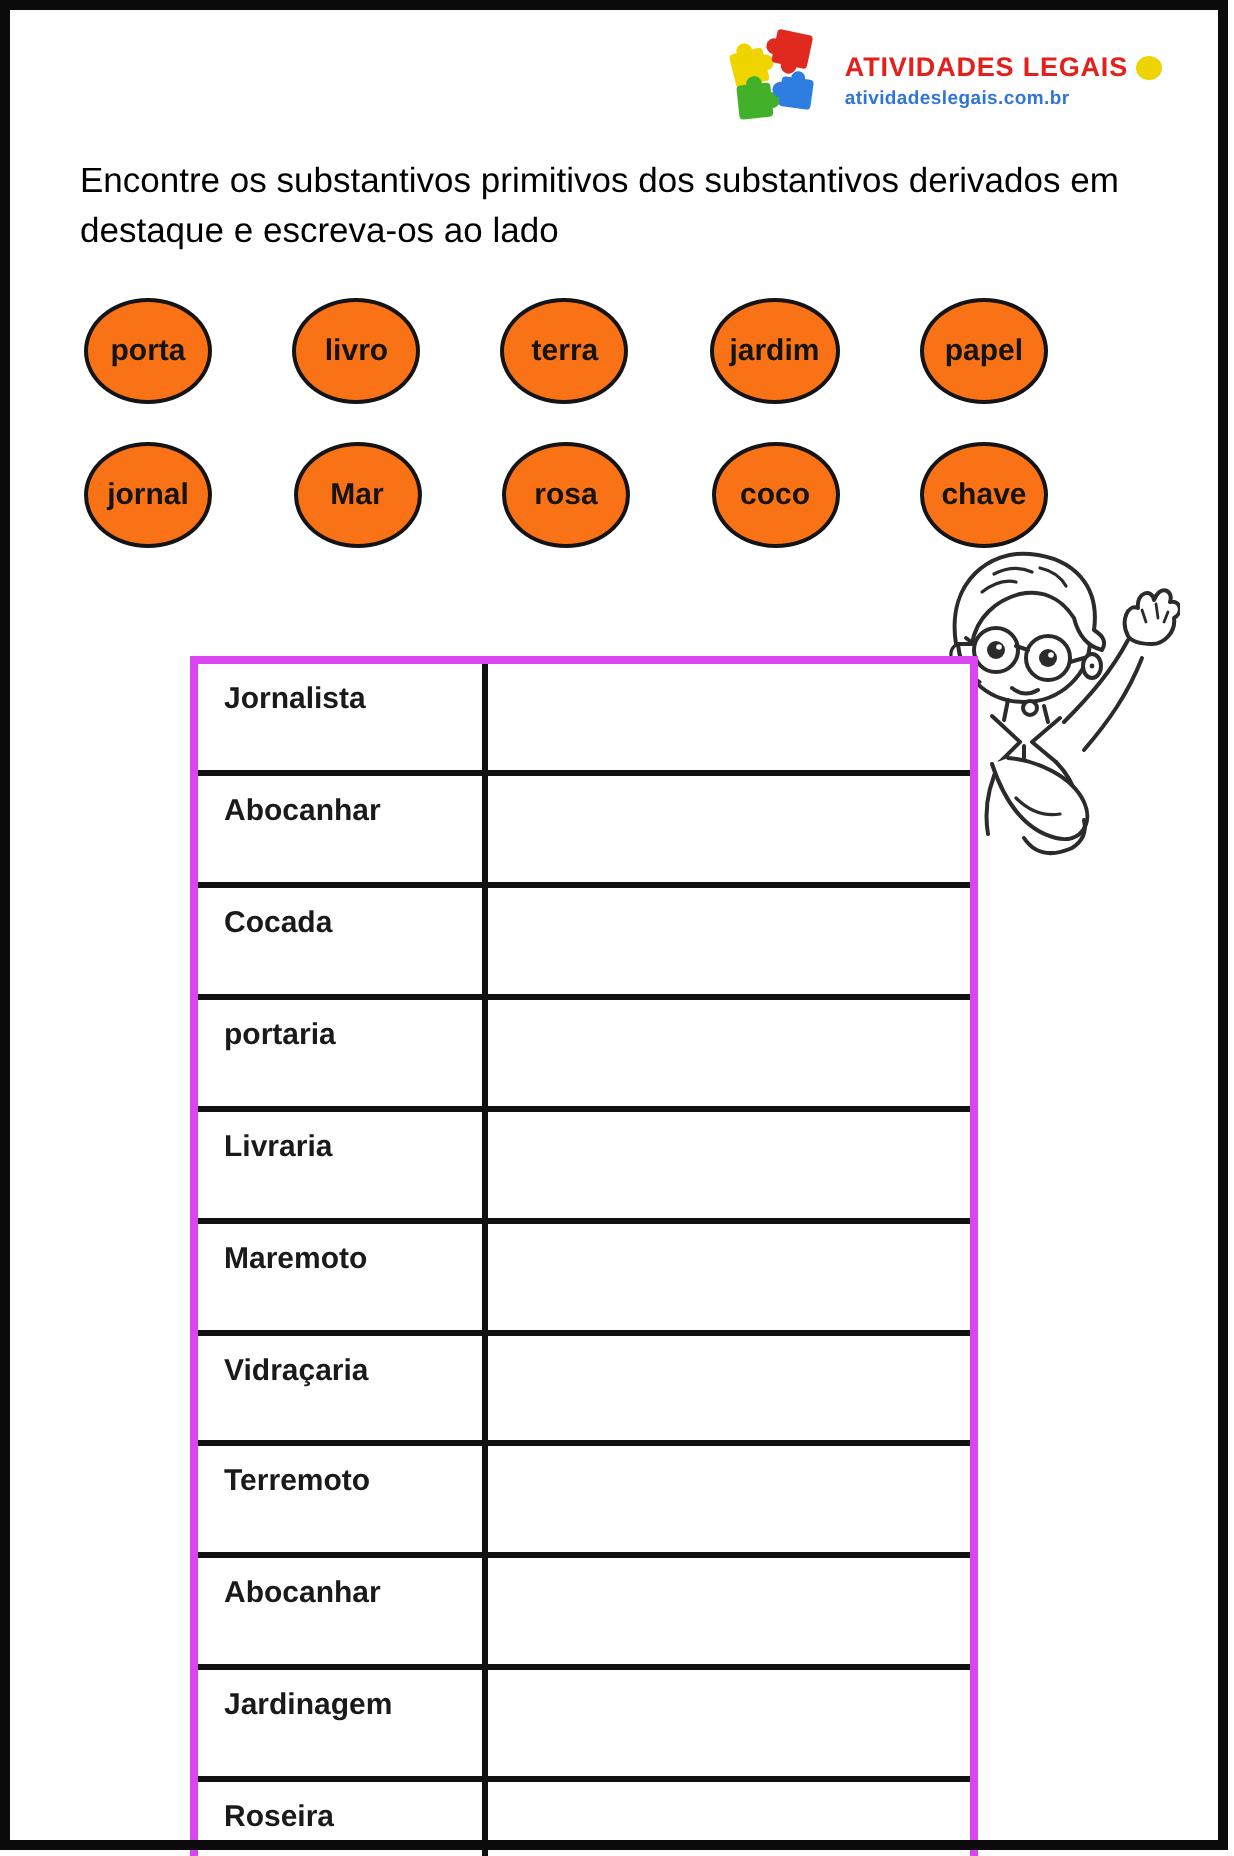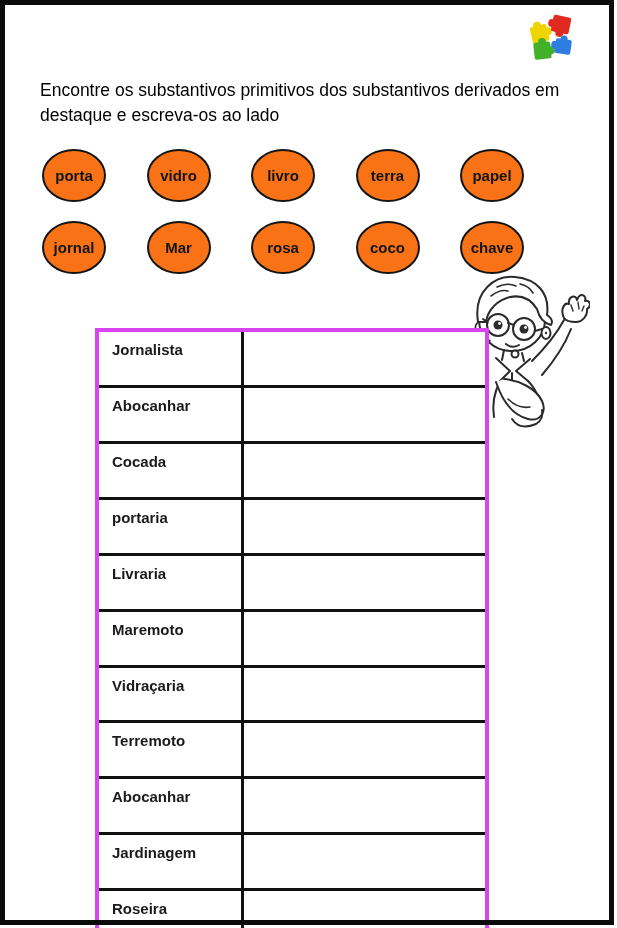--- a/index.html
+++ b/index.html
@@ -139,29 +139,36 @@
         </g>
 
         <g transform="rotate(8 38 34)">
           <rect x="30" y="26" width="16" height="15" rx="2" fill="#2e7de0"></rect>
           <circle cx="30" cy="33" r="4" fill="#2e7de0"></circle>
           <circle cx="38" cy="26" r="3.5" fill="#2e7de0"></circle>
         </g>
       </g>
     </svg>
   </span>
+  <span class="logo-text">
+    <span class="brand-line">
+      <span class="brand-name">ATIVIDADES LEGAIS</span>
+      <span class="brand-dot"></span>
+    </span>
+    <span class="brand-site">atividadeslegais.com.br</span>
+  </span>
 </div>
 
 <p class="instructions">Encontre os substantivos primitivos dos substantivos derivados em destaque e escreva-os ao lado</p>
 
 <div class="bubble-row row-1">
   <div class="bubble">porta</div>
-  <div class="bubble">vidro</div>
   <div class="bubble">livro</div>
   <div class="bubble">terra</div>
+  <div class="bubble">jardim</div>
   <div class="bubble">papel</div>
 </div>
 
 <div class="bubble-row row-2">
   <div class="bubble">jornal</div>
   <div class="bubble">Mar</div>
   <div class="bubble">rosa</div>
   <div class="bubble">coco</div>
   <div class="bubble">chave</div>
 </div>

